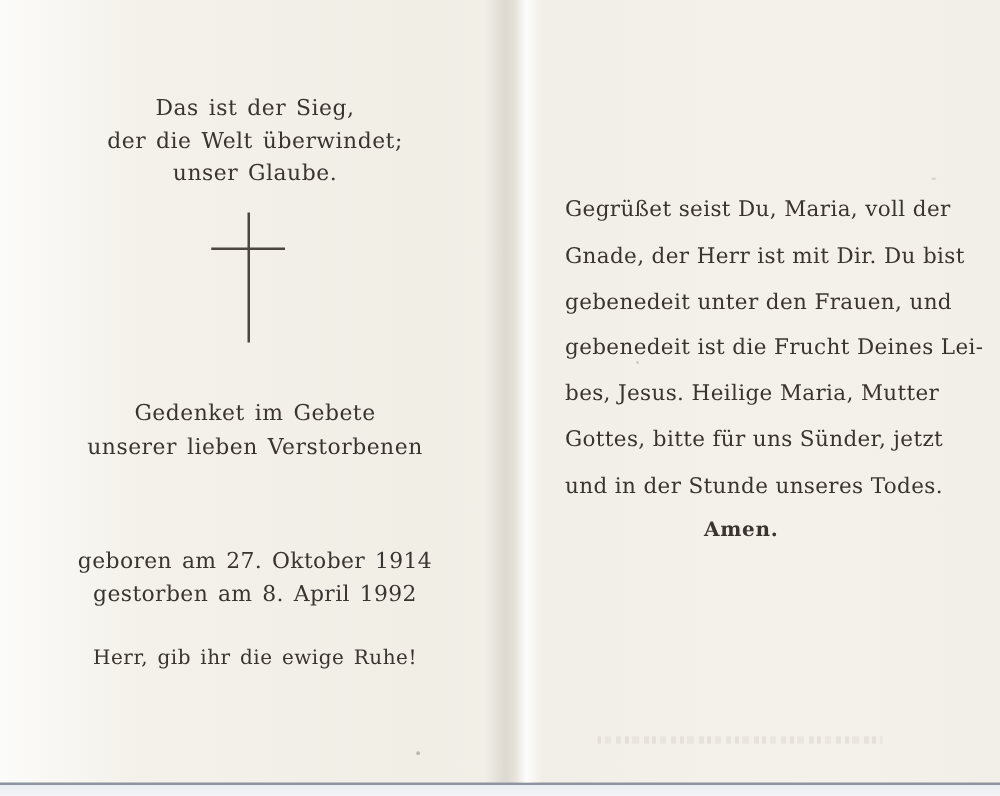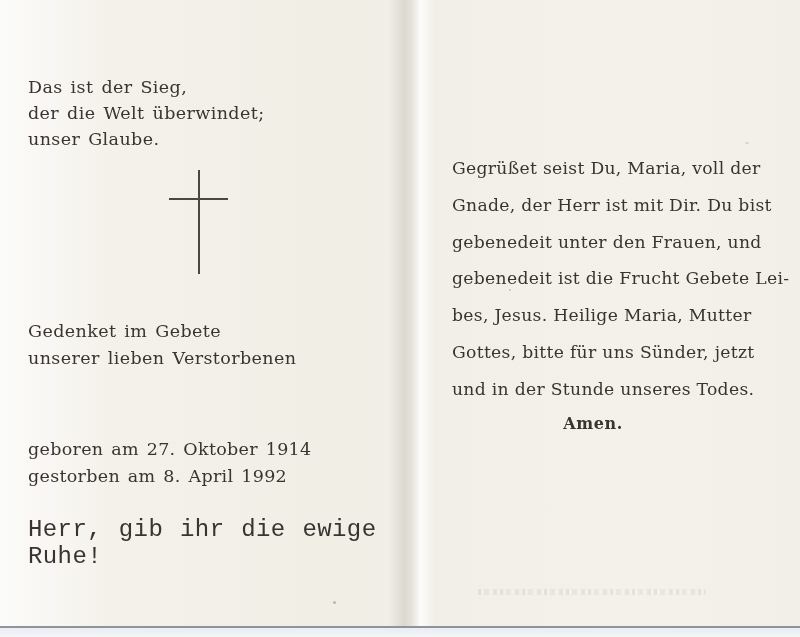--- a/index.html
+++ b/index.html
@@ -48,20 +48,21 @@
   .scanner-strip {
     position: absolute;
     left: 0; top: 628px;
     width: 800px; height: 9px;
     background: linear-gradient(to bottom, #eaedf1, #f3f5f7);
   }
   .left-page {
     position: absolute;
     left: 28px; top: 0;
     width: 352px; height: 556px;
+    text-align: center;
   }
   .right-page {
     position: absolute;
     left: 452px; top: 0;
     width: 282px; height: 626px;
   }
   .verse {
     position: absolute;
     left: 0; top: 74px; width: 100%;
     font-size: 17.5px;
@@ -114,24 +115,23 @@
     position: absolute;
     left: 0; top: 436px; width: 100%;
     font-size: 17.5px;
     line-height: 27px;
     letter-spacing: 0.3px;
     word-spacing: 2px;
   }
   .closing {
     position: absolute;
     left: 0; top: 516px; width: 100%;
-    font-size: 24px;
+    font-size: 16px;
     letter-spacing: 0.4px;
     word-spacing: 2px;
-    font-family: Liberation Mono, monospace;
   }
   .prayer {
     position: absolute;
     left: 0; top: 150px; width: 100%;
   }
   .prayer-line {
     font-size: 17.2px;
     line-height: 36.8px;
     height: 36.8px;
     letter-spacing: 0.3px;
@@ -210,21 +210,21 @@
       <div class="closing">Herr, gib ihr die ewige Ruhe!</div>
     </div>
 
     <div class="fold"></div>
 
     <div class="right-page">
       <div class="prayer">
         <div class="prayer-line">Gegrüßet seist Du, Maria, voll der</div>
         <div class="prayer-line">Gnade, der Herr ist mit Dir. Du bist</div>
         <div class="prayer-line">gebenedeit unter den Frauen, und</div>
-        <div class="prayer-line">gebenedeit ist die Frucht Gebete Lei-</div>
+        <div class="prayer-line">gebenedeit ist die Frucht Deines Lei-</div>
         <div class="prayer-line">bes, Jesus. Heilige Maria, Mutter</div>
         <div class="prayer-line">Gottes, bitte für uns Sünder, jetzt</div>
         <div class="prayer-line">und in der Stunde unseres Todes.</div>
         <div class="amen">Amen.</div>
       </div>
     </div>
 
     <div class="imprint"></div>
 
     <div class="speck s1"></div>

